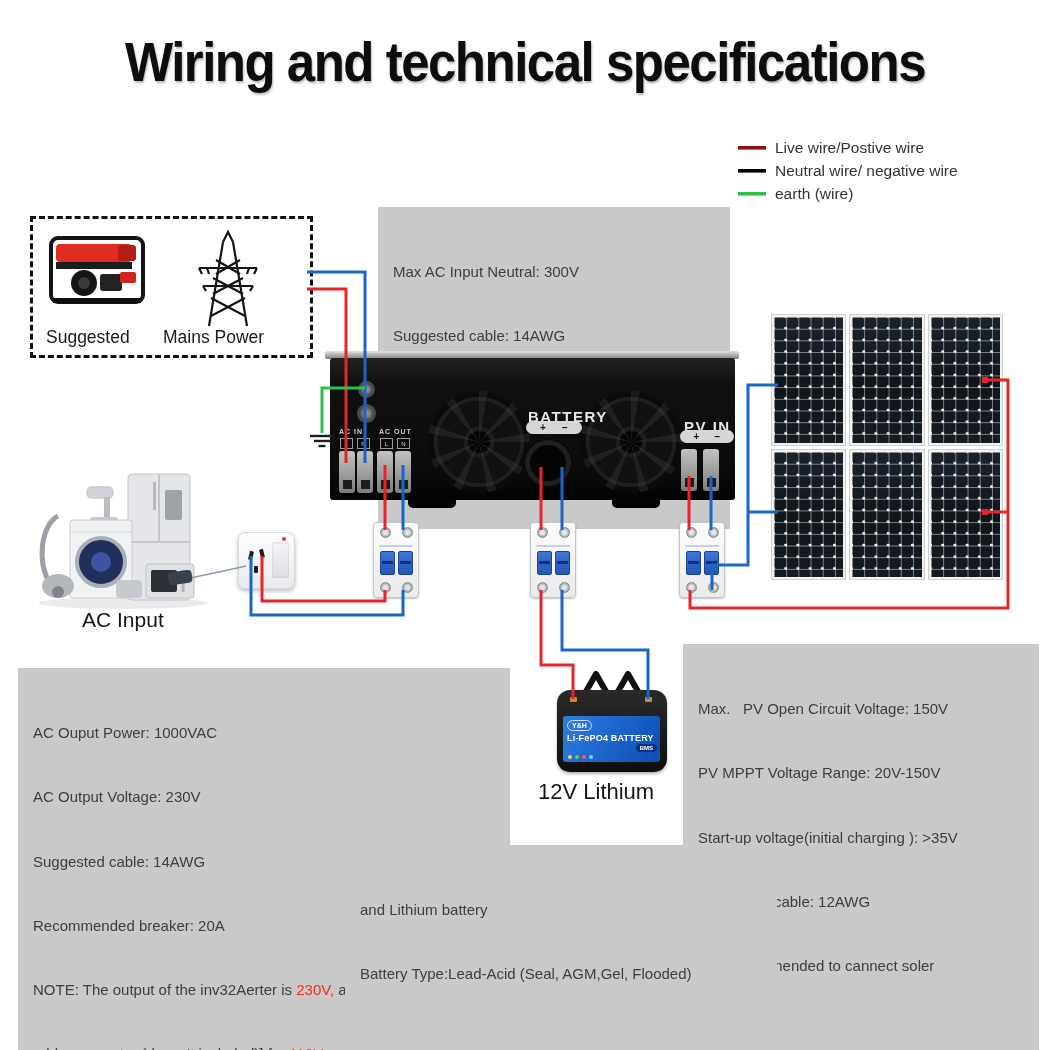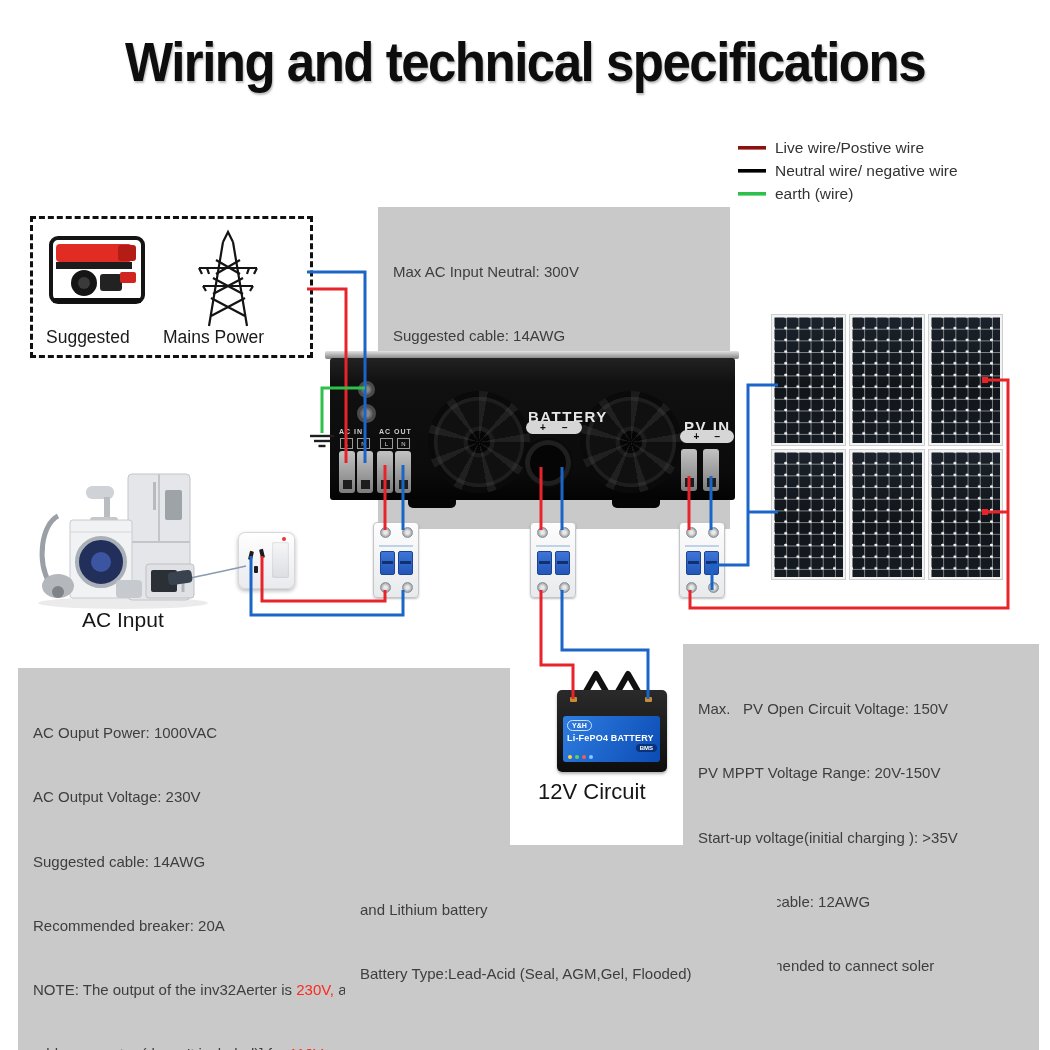--- a/index.html
+++ b/index.html
@@ -86,21 +86,21 @@
   .socket .rocker{position:absolute;right:6px;top:10px;width:17px;height:36px;border-radius:3px;
           background:linear-gradient(#f6f6f8,#dcdee2);box-shadow:inset 0 0 2px #b9bcc2;}
   .socket .pin{position:absolute;width:4px;height:9px;background:#1c1c1c;border-radius:1px;}
   .socket .dot{position:absolute;width:4px;height:4px;border-radius:50%;background:#e33;}
 
   
   .biglabel{font-size:21px;color:#161616;}
 
   
   .battery{left:557px;top:690px;width:110px;height:82px;background:linear-gradient(#2a2a2a,#0d0d0d);
-           border-radius:5px;box-shadow:0 2px 3px rgba(0,0,0,.3);}
+           border-radius:13px;box-shadow:0 2px 3px rgba(0,0,0,.3);}
   .battery .termdot{position:absolute;top:7px;width:7px;height:5px;background:#c98c2e;border-radius:1px;}
   .batlabel{position:absolute;left:6px;top:26px;width:97px;height:46px;border-radius:3px;
            background:linear-gradient(120deg,#2e7de0,#0c4cb4);color:#fff;overflow:hidden;}
   .batbrand{position:absolute;left:4px;top:4px;font-size:7px;font-weight:bold;border:1px solid #cfe0ff;
             border-radius:6px;padding:0 4px;line-height:9px;}
   .batname{position:absolute;left:4px;top:17px;font-size:9px;font-weight:bold;letter-spacing:.2px;}
   .batbms{position:absolute;right:3px;top:28px;font-size:6px;font-weight:bold;background:#09327a;
           border-radius:5px;padding:0 4px;line-height:8px;}
   .batdots{position:absolute;left:5px;bottom:3px;display:flex;gap:3px;}
   .batdots i{width:4px;height:4px;border-radius:50%;display:block;}
@@ -292,21 +292,21 @@
       <div class="batname">Li-FePO4 BATTERY</div>
       <div class="batbms">BMS</div>
       <div class="batdots">
         <i style="background:#ffd23a;"></i>
           <i style="background:#59d65f;"></i>
         <i style="background:#ff5b4a;"></i>
           <i style="background:#7ecbff;"></i>
       </div>
     </div>
   </div>
-  <div class="abs biglabel" style="left:538px;top:779px;font-size:22px;">12V Circuit</div>
+  <div class="abs biglabel" style="left:538px;top:779px;font-size:22px;">12V Lithium</div>
 
   <div class="abs spec box-acoutput">
     <div>AC Ouput Power: 1000VAC</div>
     <div>AC Output Voltage: 230V</div>
     <div>Suggested cable: 14AWG</div>
     <div>Recommended breaker: 20A</div>
     <div><span>NOTE: The output of the inv32Aerter is </span><span class="red">230V,</span><span> and you can</span></div>
     <div><span>add a converter (doesn't included)] for </span><span class="red">110V</span><span> appliances.</span></div>
   </div>
 

